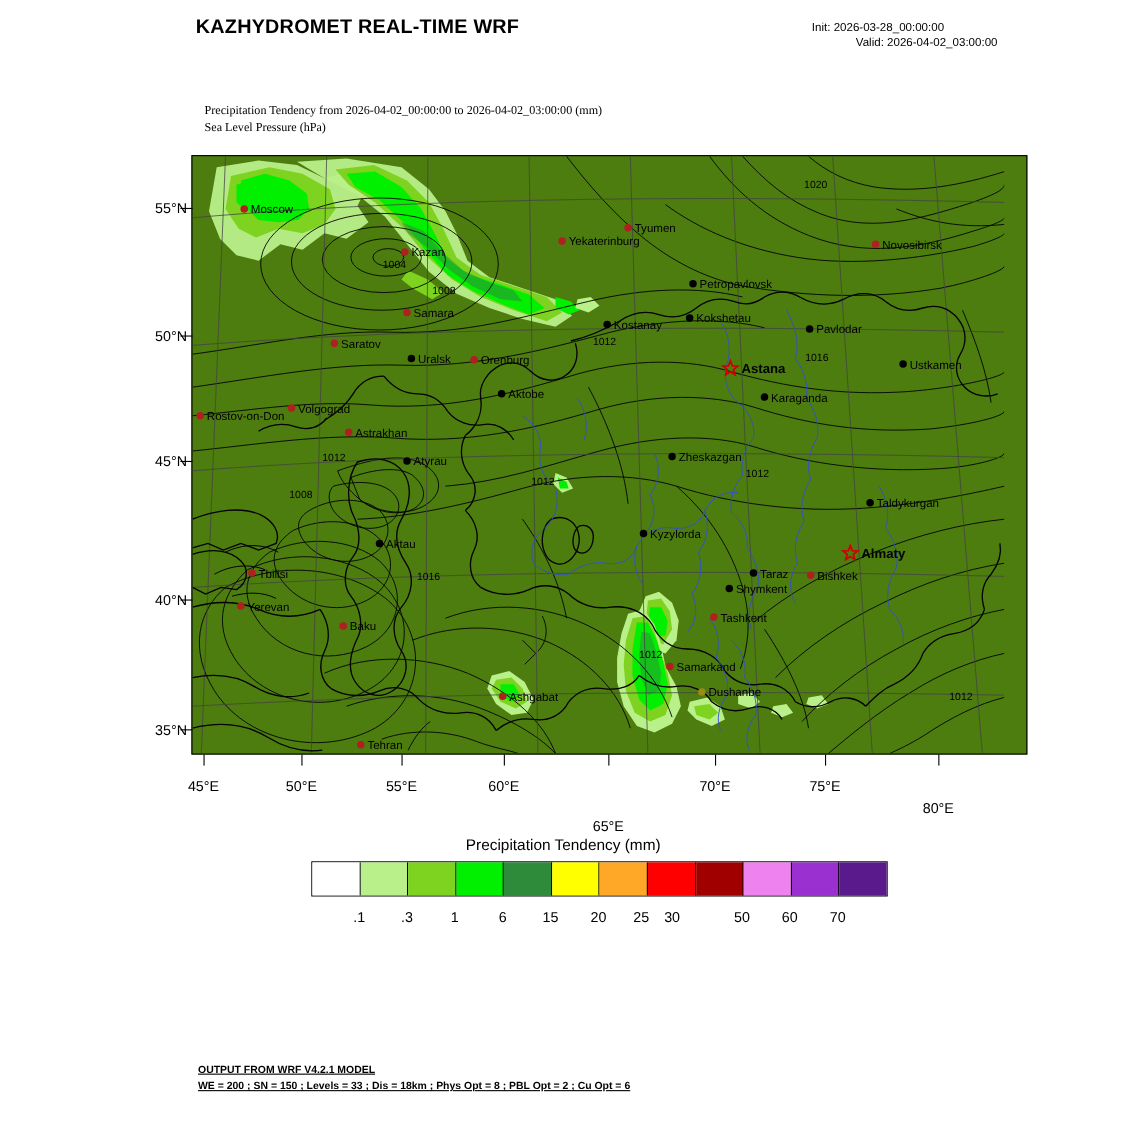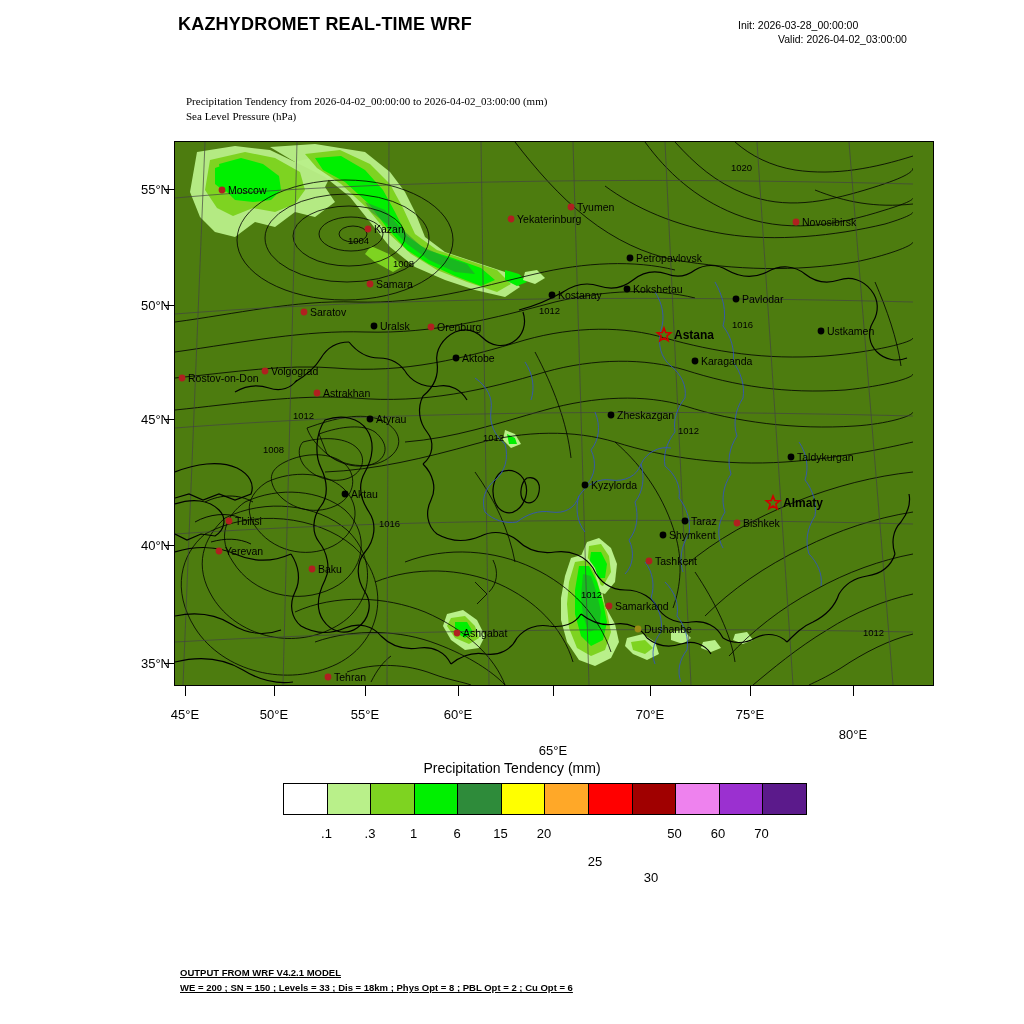--- a/index.html
+++ b/index.html
@@ -551,21 +551,21 @@
     <div class="sw" style="background: rgb(155, 48, 208);"></div>
     <div class="sw" style="background: rgb(91, 26, 139);"></div>
   </div>
 <div class="abs" id="cb-labels">
     <span style="left: 23.5px;">.1</span>
     <span style="left: 67px;">.3</span>
     <span style="left: 110.5px;">1</span>
     <span style="left: 154px;">6</span>
     <span style="left: 197.5px;">15</span>
     <span style="left: 241px;">20</span>
-    <span style="left: 292px; margin-top: 28px;">25</span>
-    <span style="left: 348px; margin-top: 44px;">30</span>
+    <span style="left: 280px;">25</span>
+    <span style="left: 308px;">30</span>
     <span style="left: 371.5px;">50</span>
     <span style="left: 415px;">60</span>
     <span style="left: 458.5px;">70</span>
   </div>
 
 <div class="abs footer" id="footer1">OUTPUT FROM WRF V4.2.1 MODEL</div>
 <div class="abs footer" id="footer2">WE = 200 ; SN = 150 ; Levels = 33 ; Dis = 18km ; Phys Opt = 8 ; PBL Opt = 2 ; Cu Opt = 6</div>
 
 </body></html>

